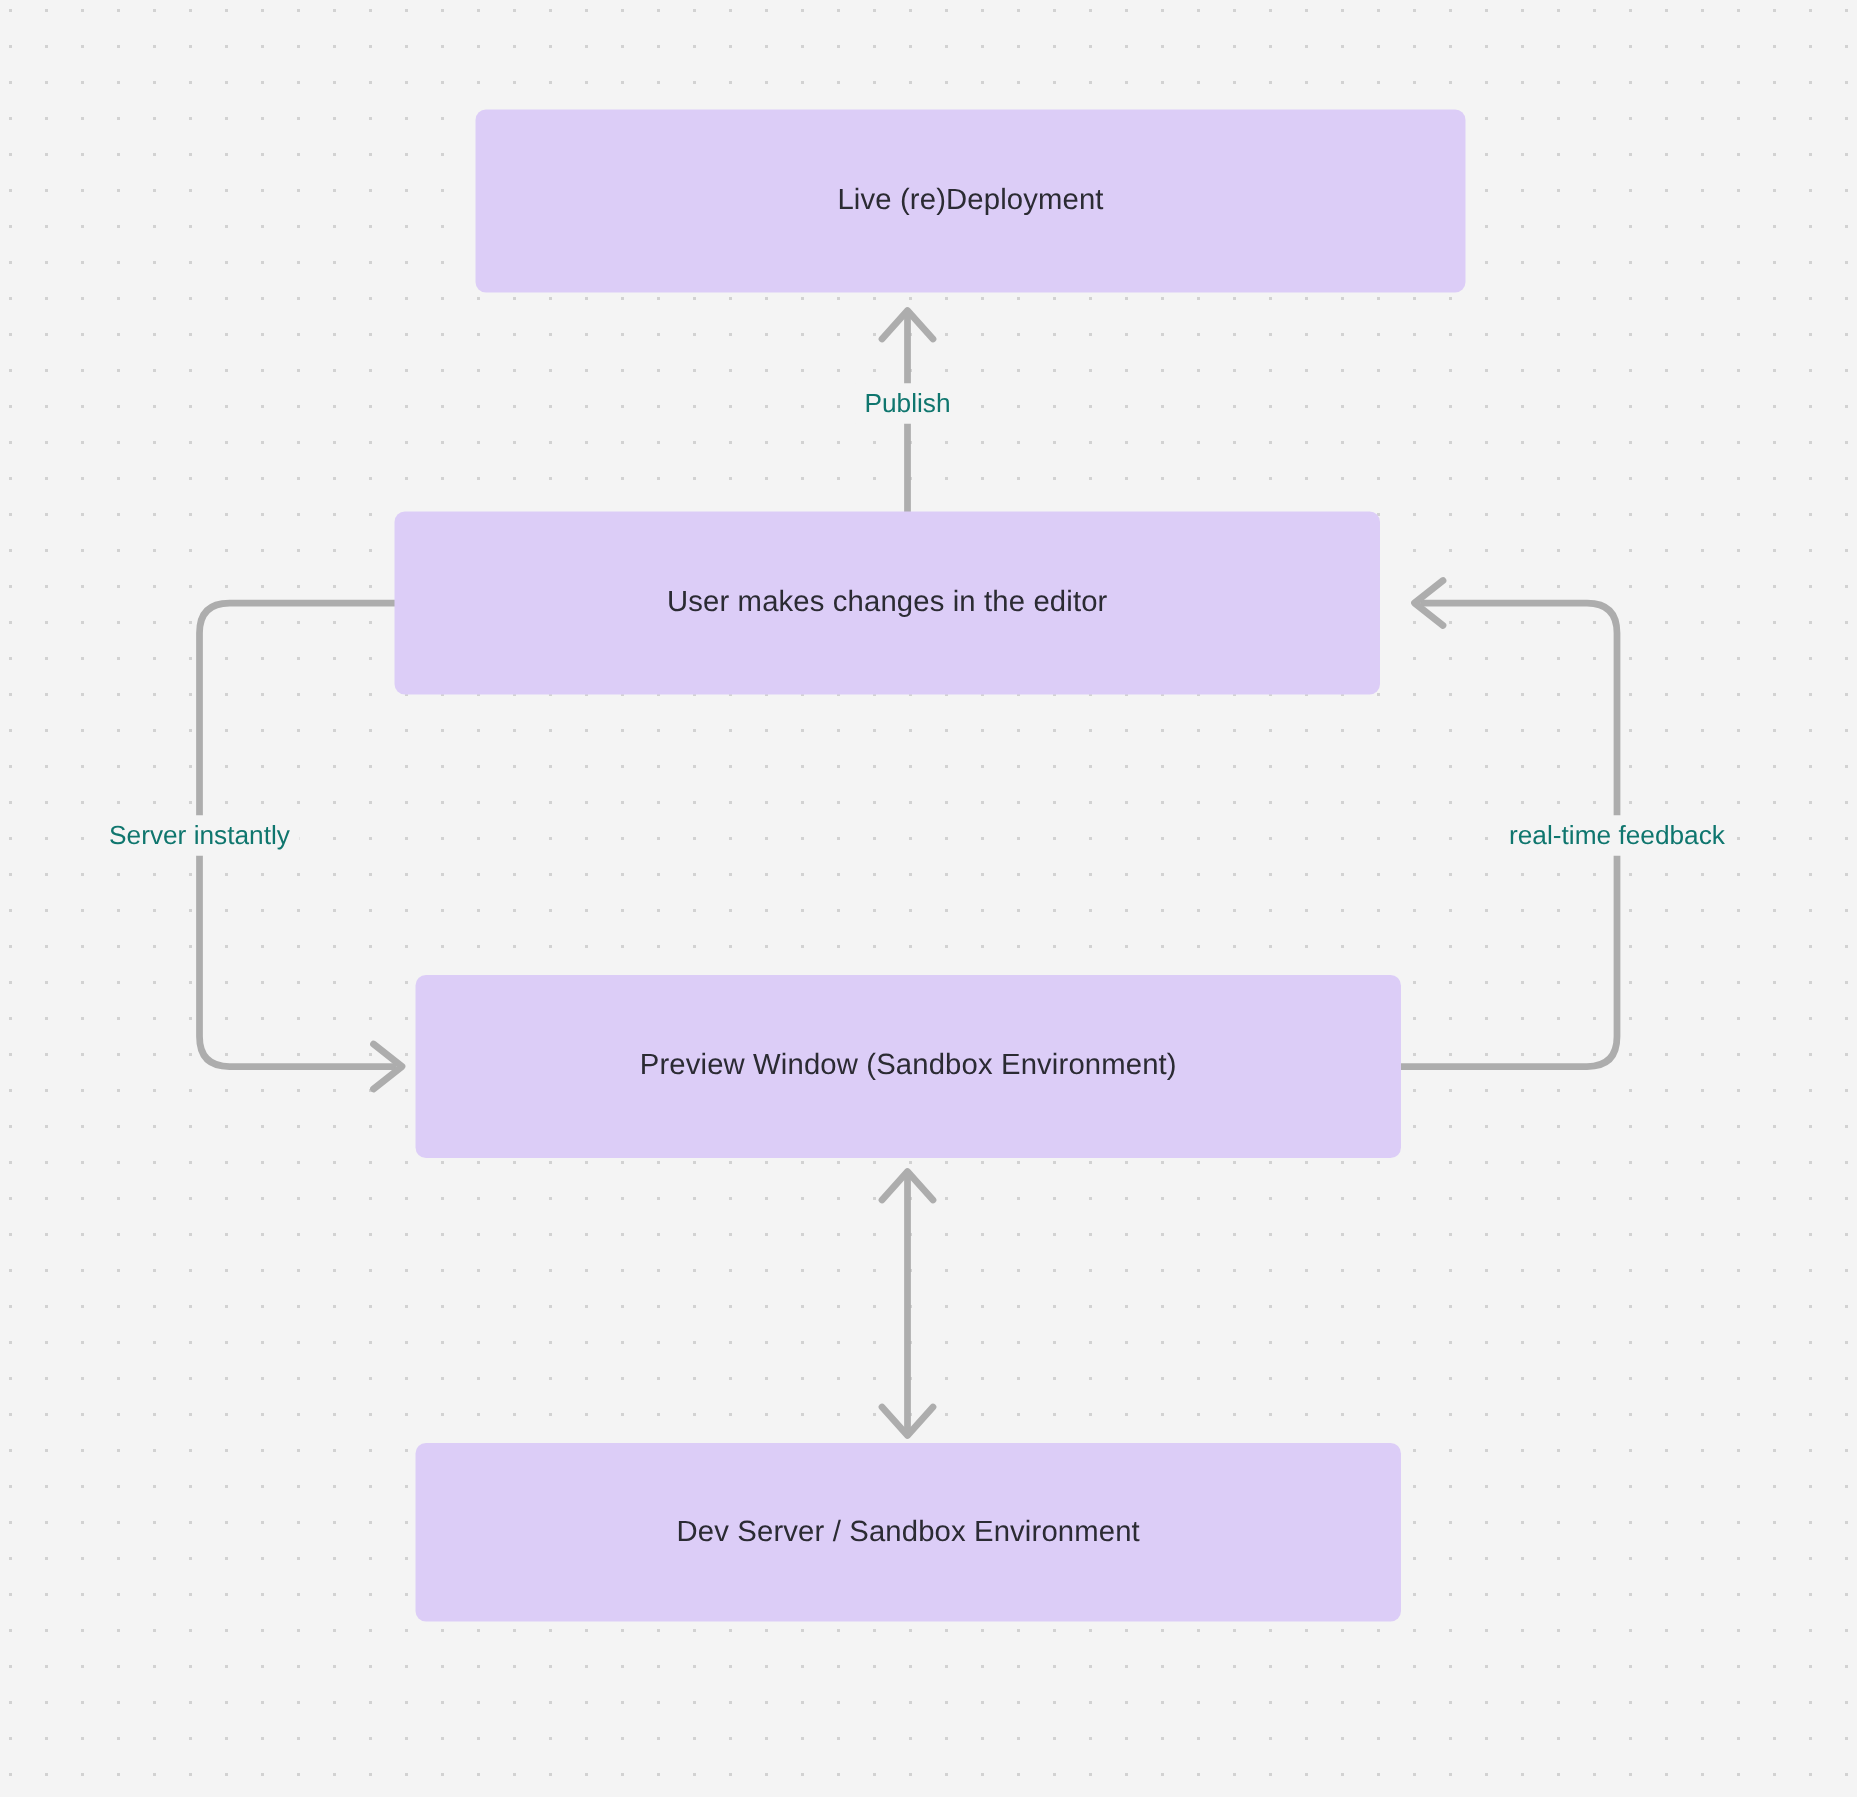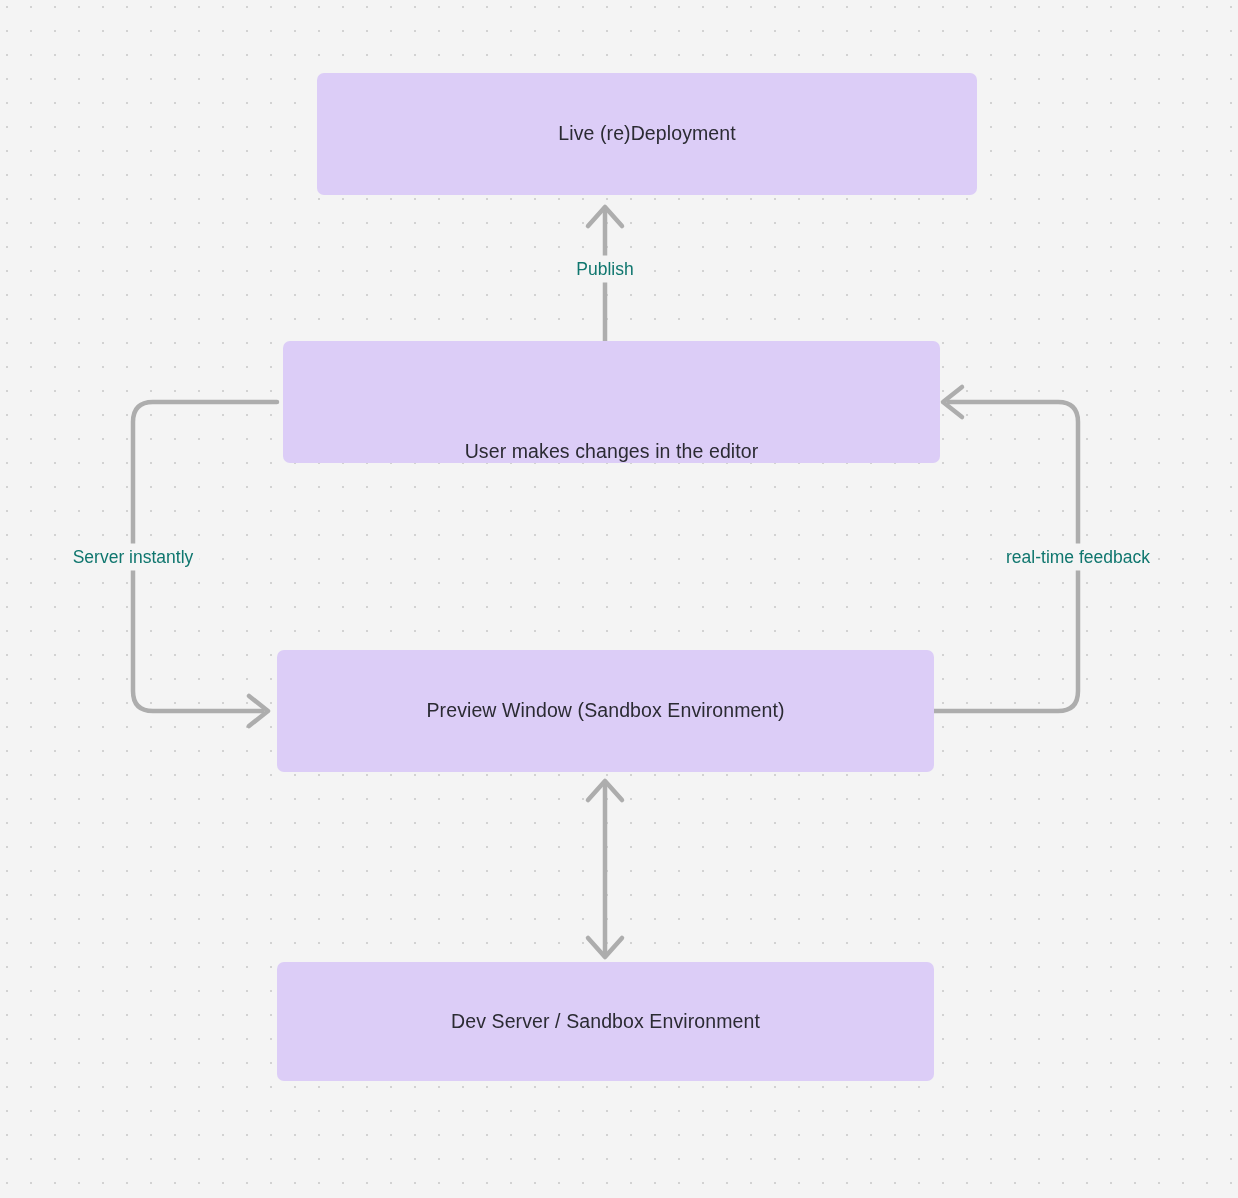--- a/index.html
+++ b/index.html
@@ -88,21 +88,21 @@
       <path d="M 605 955 L 605 785" stroke="#adadad" stroke-width="4.5" fill="none" stroke-linecap="round"></path>
       <path d="M 588 800 L 605 781 L 622 800" stroke="#adadad" stroke-width="4.5" fill="none" stroke-linecap="round" stroke-linejoin="round"></path>
       <path d="M 588 938 L 605 957 L 622 938" stroke="#adadad" stroke-width="4.5" fill="none" stroke-linecap="round" stroke-linejoin="round"></path>
     </g>
   </svg>
 
   <div class="node" style="left:277px; top:73px; width:660px; height:122px;margin-left:40px;">
     <span class="node-label">Live (re)Deployment</span>
   </div>
 
-  <div class="node" style="left:283px; top:341px; width:657px; height:122px;align-items:flex-end;">
+  <div class="node" style="left:263px; top:341px; width:657px; height:122px;">
     <span class="node-label">User makes changes in the editor</span>
   </div>
 
   <div class="node" style="left:277px; top:962px; width:657px; height:119px;">
     <span class="node-label">Dev Server / Sandbox Environment</span>
   </div>
 
   <div class="node" style="left:277px; top:650px; width:657px; height:122px;">
     <span class="node-label">Preview Window (Sandbox Environment)</span>
   </div>

